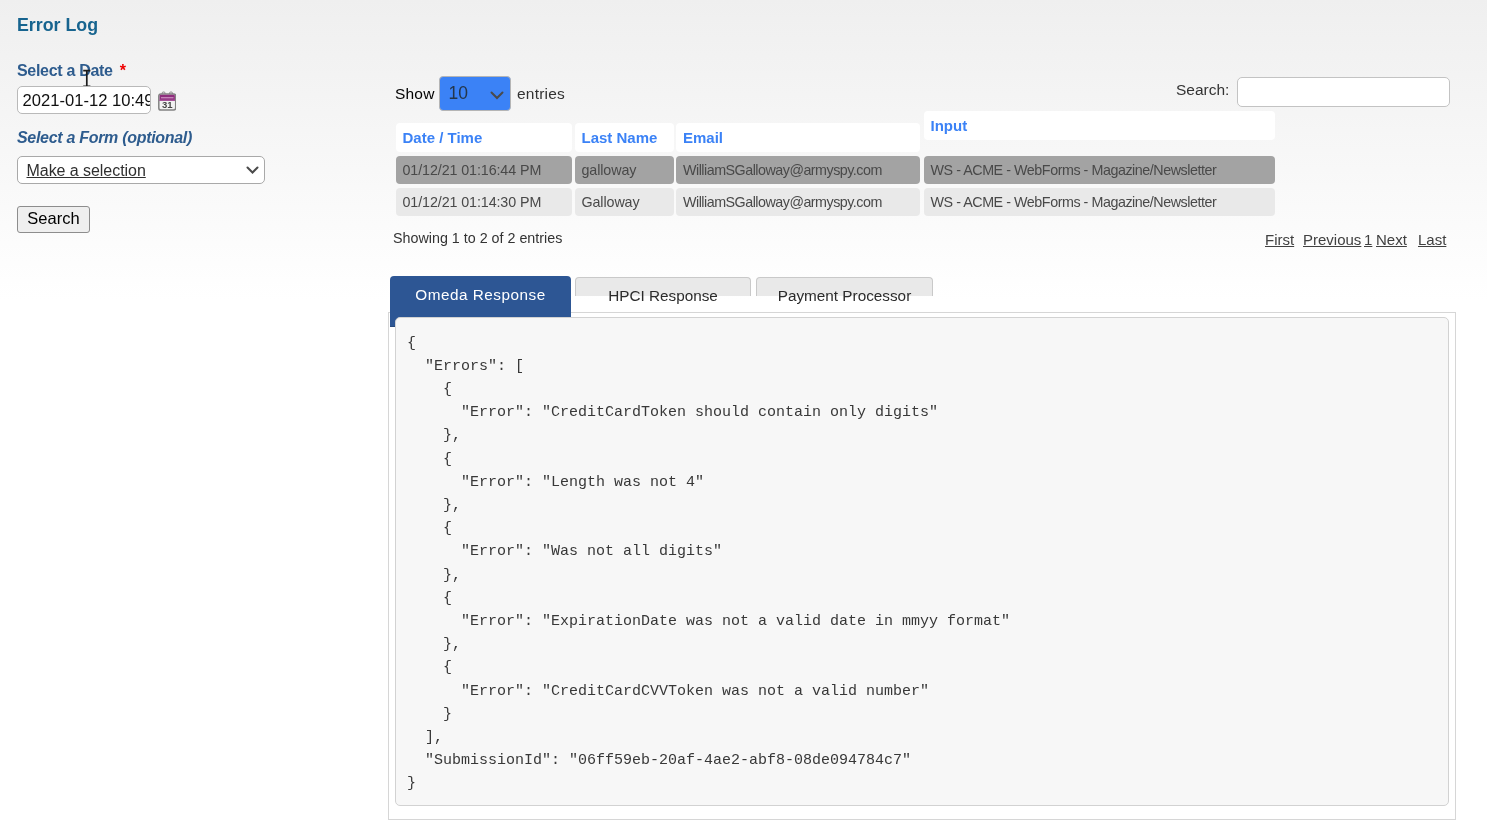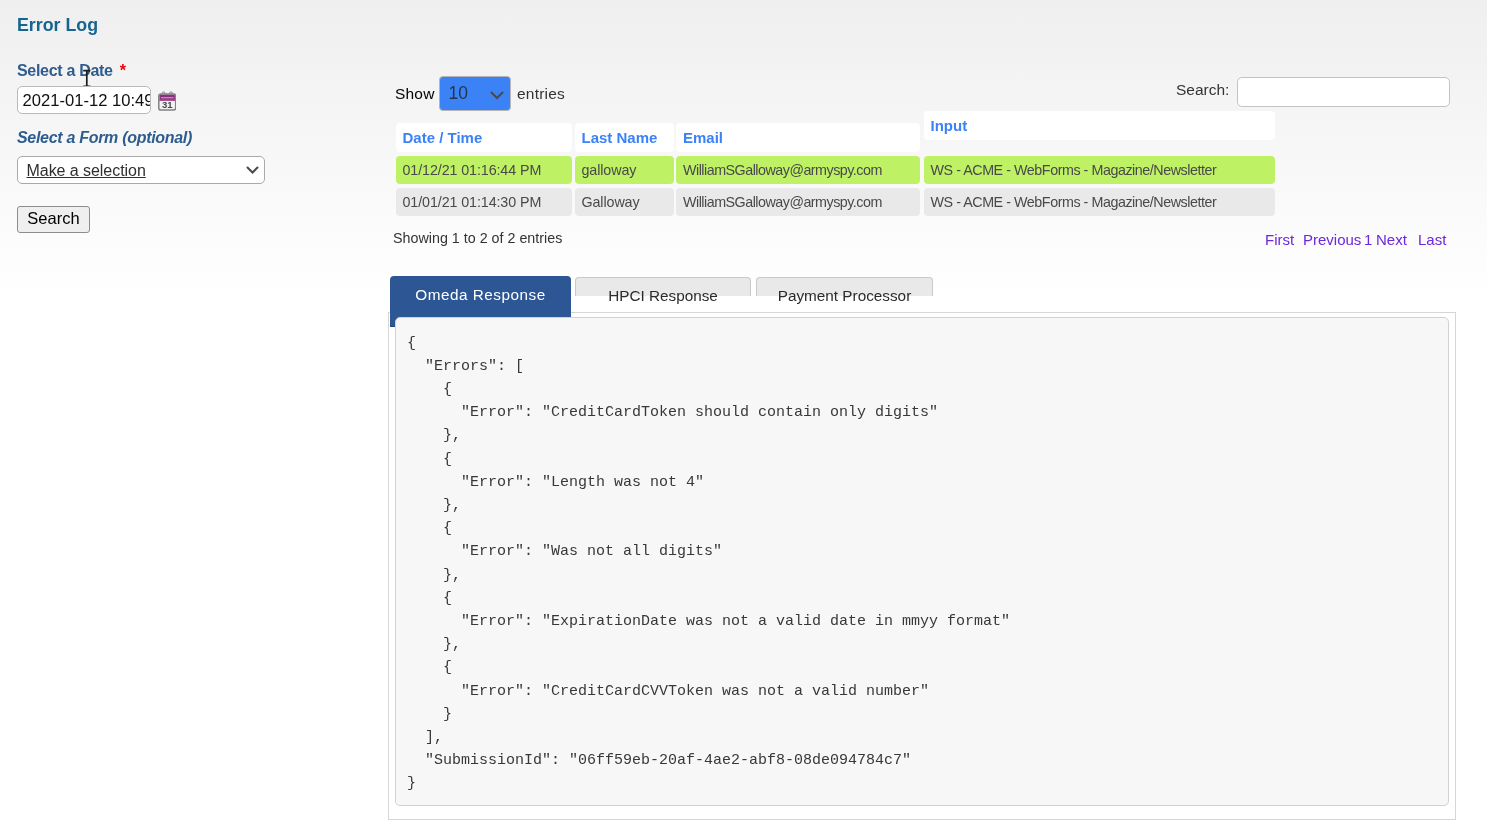--- a/index.html
+++ b/index.html
@@ -10,23 +10,23 @@
   position:relative;
 }
 .grad {
   position:absolute; left:0; top:0; width:1487px; height:300px;
   background:linear-gradient(to bottom, #efefef 0%, #ffffff 100%);
 }
 .abs { position:absolute; }
 .lbl { font-weight:bold; color:#2e5c8e; font-size:16px; letter-spacing:-0.3px; }
 .cell { position:absolute; border-radius:4px; overflow:hidden; white-space:nowrap; }
 .hcell { background:#fff; height:29px; line-height:29px; font-weight:bold; font-size:15px; color:#3b82f6; padding-left:7px; }
-.r1 { background:#bef264; height:28px; line-height:28px; font-size:14.3px; color:#494949; padding-left:7px; }
+.r1 { background:#a3a3a3; height:28px; line-height:28px; font-size:14.3px; color:#494949; padding-left:7px; }
 .r2 { background:#e9e9e9; height:28px; line-height:28px; font-size:14.3px; color:#494949; padding-left:7px; }
-.pag { font-size:15px; color:#6d28d9; }
+.pag { font-size:15px; color:#404040;text-decoration:underline; }
 .c12 { letter-spacing:-0.1px; }
 .c1 { padding-left:6.5px !important; }
 .c3 { letter-spacing:-0.5px; }
 .c4 { letter-spacing:-0.45px; }
 .tab { position:absolute; top:277px; height:19px; background:#e9e9e9; border:1px solid #c9c9c9; border-bottom:none; border-radius:4px 4px 0 0; text-align:center; line-height:35px; font-size:15.3px; color:#2b2b2b; }
 </style>
 </head>
 <body>
 <div class="grad"></div>
 
@@ -78,21 +78,21 @@
 <div class="cell hcell c1" style="left:396px; top:123px; width:175.5px;">Date / Time</div>
 <div class="cell hcell" style="left:574.5px; top:123px; width:99px;">Last Name</div>
 <div class="cell hcell" style="left:676px; top:123px; width:243.5px;">Email</div>
 <div class="cell hcell" style="left:923.5px; top:111px; width:351.5px;">Input</div>
 
 <div class="cell r1 c12 c1" style="left:396px; top:156px; width:175.5px;">01/12/21 01:16:44 PM</div>
 <div class="cell r1 c12" style="left:574.5px; top:156px; width:99px;">galloway</div>
 <div class="cell r1 c3" style="left:676px; top:156px; width:243.5px;">WilliamSGalloway@armyspy.com</div>
 <div class="cell r1 c4" style="left:923.5px; top:156px; width:351.5px;">WS - ACME - WebForms - Magazine/Newsletter</div>
 
-<div class="cell r2 c12 c1" style="left:396px; top:188px; width:175.5px;">01/01/21 01:14:30 PM</div>
+<div class="cell r2 c12 c1" style="left:396px; top:188px; width:175.5px;">01/12/21 01:14:30 PM</div>
 <div class="cell r2 c12" style="left:574.5px; top:188px; width:99px;">Galloway</div>
 <div class="cell r2 c3" style="left:676px; top:188px; width:243.5px;">WilliamSGalloway@armyspy.com</div>
 <div class="cell r2 c4" style="left:923.5px; top:188px; width:351.5px;">WS - ACME - WebForms - Magazine/Newsletter</div>
 
 <div class="abs" style="left:393px; top:229.5px; font-size:14.3px; color:#333;">Showing 1 to 2 of 2 entries</div>
 
 <div class="abs pag" style="left:1265px; top:231px;">First</div>
 <div class="abs pag" style="left:1303px; top:231px;">Previous</div>
 <div class="abs pag" style="left:1364px; top:231px;">1</div>
 <div class="abs pag" style="left:1376px; top:231px;">Next</div>

